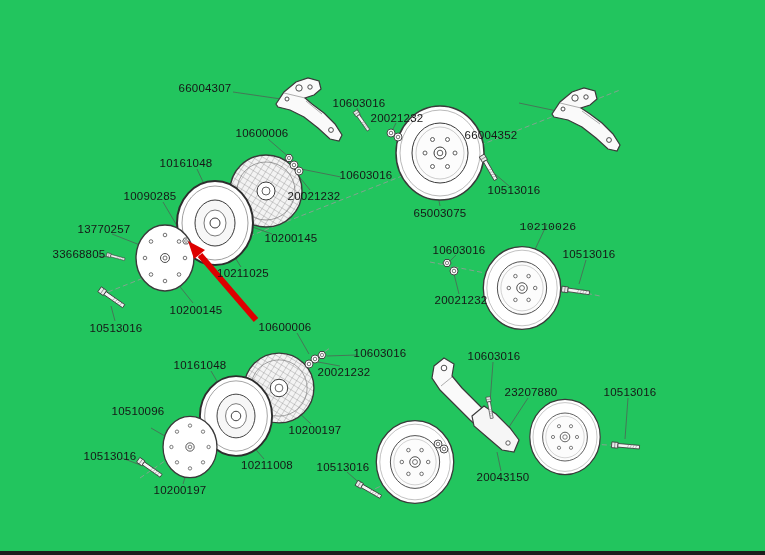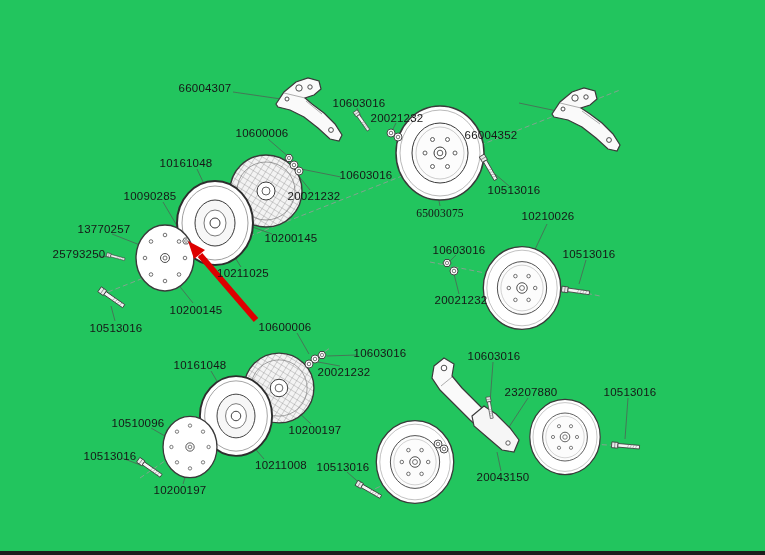--- a/index.html
+++ b/index.html
@@ -227,40 +227,40 @@
       <div class="part-label" style="left: 205px; top: 88px;">66004307</div>
       <div class="part-label" style="left: 359px; top: 103px;">10603016</div>
       <div class="part-label" style="left: 491px; top: 98px; margin-top: 37px;">66004352</div>
       <div class="part-label" style="left: 397px; top: 118px;">20021232</div>
       <div class="part-label" style="left: 262px; top: 133px;">10600006</div>
       <div class="part-label" style="left: 186px; top: 163px;">10161048</div>
       <div class="part-label" style="left: 366px; top: 175px;">10603016</div>
       <div class="part-label" style="left: 150px; top: 196px; text-align: center;">10090285</div>
       <div class="part-label" style="left: 314px; top: 196px;">20021232</div>
       <div class="part-label" style="left: 514px; top: 190px;">10513016</div>
-      <div class="part-label" style="left: 440px; top: 213px; font-family: Liberation Serif, serif;">65003075</div>
-      <div class="part-label" style="left: 548px; top: 216px;">10210026</div>
+      <div class="part-label" style="left: 440px; top: 213px;">65003075</div>
+      <div class="part-label" style="left: 548px; top: 226px; font-family: Liberation Mono, monospace;">10210026</div>
       <div class="part-label" style="left: 104px; top: 229px;">13770257</div>
       <div class="part-label" style="left: 291px; top: 238px;">10200145</div>
-      <div class="part-label" style="left: 79px; top: 254px;">25793250</div>
+      <div class="part-label" style="left: 79px; top: 254px;">33668805</div>
       <div class="part-label" style="left: 459px; top: 250px;">10603016</div>
       <div class="part-label" style="left: 589px; top: 254px;">10513016</div>
       <div class="part-label" style="left: 243px; top: 273px;">10211025</div>
       <div class="part-label" style="left: 461px; top: 300px;">20021232</div>
       <div class="part-label" style="left: 196px; top: 310px;">10200145</div>
       <div class="part-label" style="left: 116px; top: 328px;">10513016</div>
       <div class="part-label" style="left: 285px; top: 327px;">10600006</div>
       <div class="part-label" style="left: 380px; top: 353px;">10603016</div>
       <div class="part-label" style="left: 494px; top: 356px;">10603016</div>
       <div class="part-label" style="left: 200px; top: 365px;">10161048</div>
       <div class="part-label" style="left: 344px; top: 372px;">20021232</div>
       <div class="part-label" style="left: 531px; top: 392px;">23207880</div>
       <div class="part-label" style="left: 630px; top: 392px;">10513016</div>
-      <div class="part-label" style="left: 138px; top: 423px;">10510096</div>
+      <div class="part-label" style="left: 138px; top: 411px;">10510096</div>
       <div class="part-label" style="left: 315px; top: 430px;">10200197</div>
       <div class="part-label" style="left: 110px; top: 456px;">10513016</div>
-      <div class="part-label" style="left: 267px; top: 465px; margin-left: 14px;">10211008</div>
+      <div class="part-label" style="left: 267px; top: 465px;">10211008</div>
       <div class="part-label" style="left: 343px; top: 467px;">10513016</div>
       <div class="part-label" style="left: 503px; top: 477px;">20043150</div>
       <div class="part-label" style="left: 180px; top: 490px;">10200197</div>
     </div>
 <div class="bottom-edge"></div>
 </div>
 
 </body></html>

